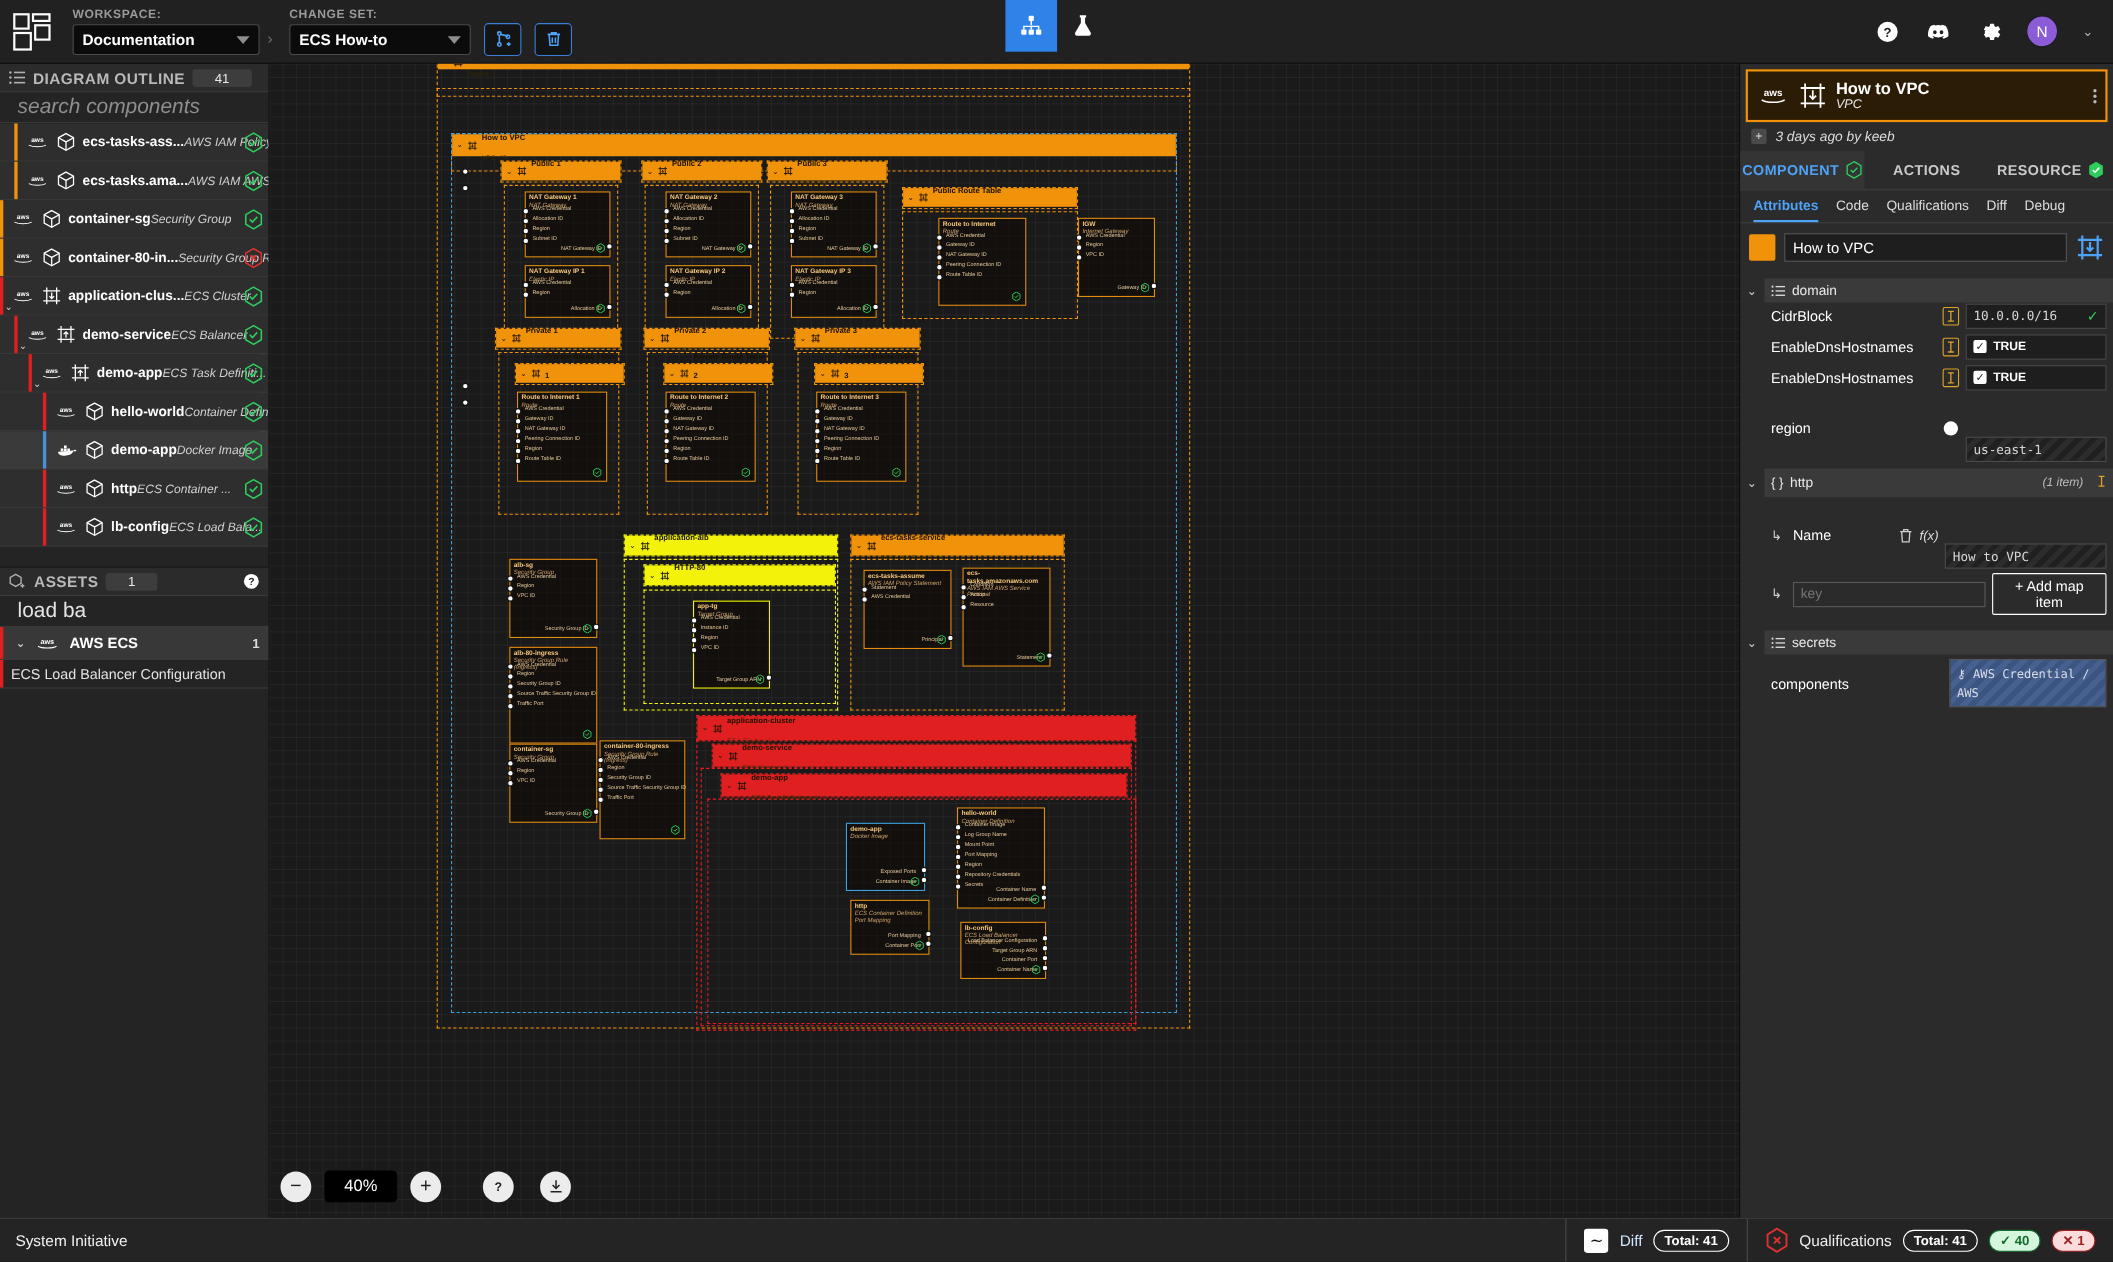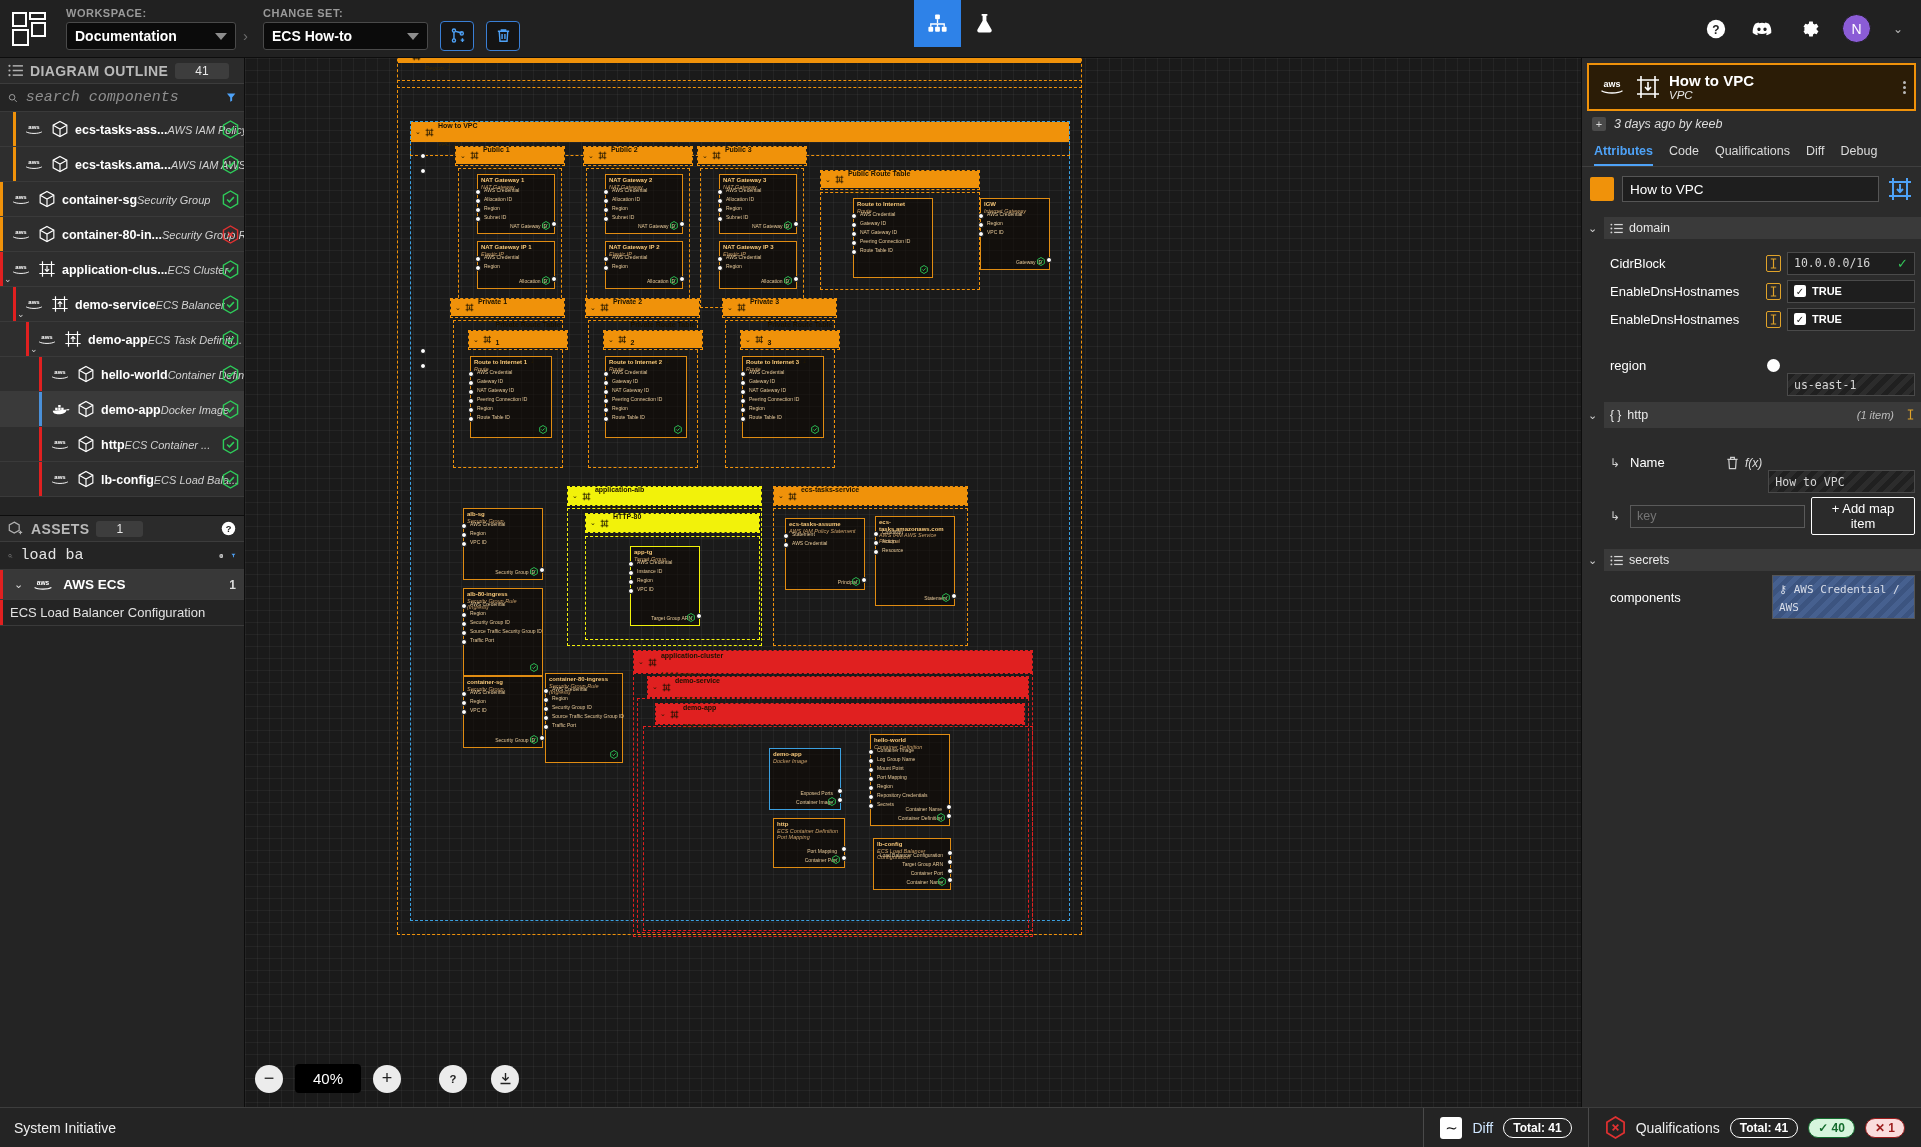--- a/index.html
+++ b/index.html
@@ -57,21 +57,21 @@
   .left { width:245px; flex:0 0 245px; background:#242424; display:flex; flex-direction:column;
     border-right:1px solid #0d0d0d; }
   .panel-head { height:26px; display:flex; align-items:center; gap:7px; padding:0 8px;
     background:#2b2b2b; border-bottom:1px solid #3c3c3c; }
   .panel-head .ph-title { font-size:14px; font-weight:bold; color:#b9b9b9; letter-spacing:.4px; }
   .count-badge { background:#3d3d3d; color:#e8e8e8; font-size:12px; font-weight:normal;
     border-radius:3px; padding:1px 20px; }
   .search-row { height:28px; display:flex; align-items:center; gap:8px; padding:0 8px;
     background:#242424; border-bottom:1px solid #3a3a3a; }
   .search-row input { background:transparent; border:none; outline:none; color:#dcdcdc;
-    font-size:15px; font-style:italic; flex:1; font-family:Liberation Mono, monospace; }
+    font-size:19px; font-style:italic; flex:1; font-family:Liberation Sans, sans-serif; }
   .search-row input::placeholder { color:#8e8e8e; font-style:italic; }
   .filter-ico { width:15px; height:15px; cursor:pointer; }
   .x-ico { width:14px; height:14px; cursor:pointer; }
 
   .outline-list { flex:0 0 403px; overflow:hidden; position:relative; background:#242424; }
   .ol-item { height:35px; display:flex; align-items:center; border-bottom:1px solid #3a3a3a;
     position:relative; cursor:pointer; background:#2e2e2e; }
   .ol-item.sel { background:#3a3a3a; }
   .ol-bar { width:3px; height:100%; flex:0 0 3px; }
   .ol-ico { display:flex; align-items:center; gap:5px; padding:0 6px; flex:0 0 auto; }
@@ -1233,20 +1233,39 @@
             <i></i>
             <i></i>
           </div>
       </div>
 
       <div class="meta-row">
         <span class="plus-sq">+</span>
         <span class="meta-txt">3 days ago by keeb</span>
       </div>
 
+      <div class="tabs-main" id="tabs-main">
+          <div class="tm active">
+            <span>COMPONENT</span>
+            <svg width="15" height="17" viewBox="0 0 18 20">
+              <path d="M9 1 16.5 5.4v9.2L9 19 1.5 14.6V5.4z" fill="none" stroke="#2ecc5a" stroke-width="1.5"></path>
+              <path d="M5.4 10l2.5 2.5 4.7-5" fill="none" stroke="#2ecc5a" stroke-width="1.6"></path>
+            </svg>
+          </div>
+          <div class="tm">
+            <span>ACTIONS</span>
+          </div>
+          <div class="tm">
+            <span>RESOURCE</span>
+            <svg width="15" height="17" viewBox="0 0 18 20">
+              <path d="M9 1 16.5 5.4v9.2L9 19 1.5 14.6V5.4z" fill="#2ecc5a"></path>
+              <path d="M5.4 10l2.5 2.5 4.7-5" fill="none" stroke="#fff" stroke-width="1.7"></path>
+            </svg>
+          </div>
+        </div>
       <div class="tabs-sub" id="tabs-sub">
           <div class="ts active">Attributes</div>
           <div class="ts">Code</div>
           <div class="ts">Qualifications</div>
           <div class="ts">Diff</div>
           <div class="ts">Debug</div>
         </div>
 
       <div class="name-row">
         <div class="swatch"></div>
@@ -1265,21 +1284,21 @@
                 <circle cx="1.5" cy="2" r="1.2"></circle>
                 <rect x="5" y="1.2" width="11" height="1.6"></rect>
                 <circle cx="1.5" cy="7" r="1.2"></circle>
                 <rect x="5" y="6.2" width="11" height="1.6"></rect>
                 <circle cx="1.5" cy="12" r="1.2"></circle>
                 <rect x="5" y="11.2" width="11" height="1.6"></rect>
               </svg>
       <span class="sec-name">domain</span>
 
     </div>
-            <div class="attr-row" style="margin-top: 12px;">
+            <div class="attr-row" style="margin-top: 0;">
               <span class="attr-label">CidrBlock</span>
         <span class="icon-btn">
                 <svg width="9" height="11" viewBox="0 0 10 12" fill="none" stroke="#e0a32a" stroke-width="1.3">
                   <path d="M2 1h6M2 11h6M5 1v10"></path>
                 </svg>
               </span>
         <span class="attr-val">
                 <span class="mono">10.0.0.0/16</span>
                 <span class="tickgreen">✓</span>
               </span>

